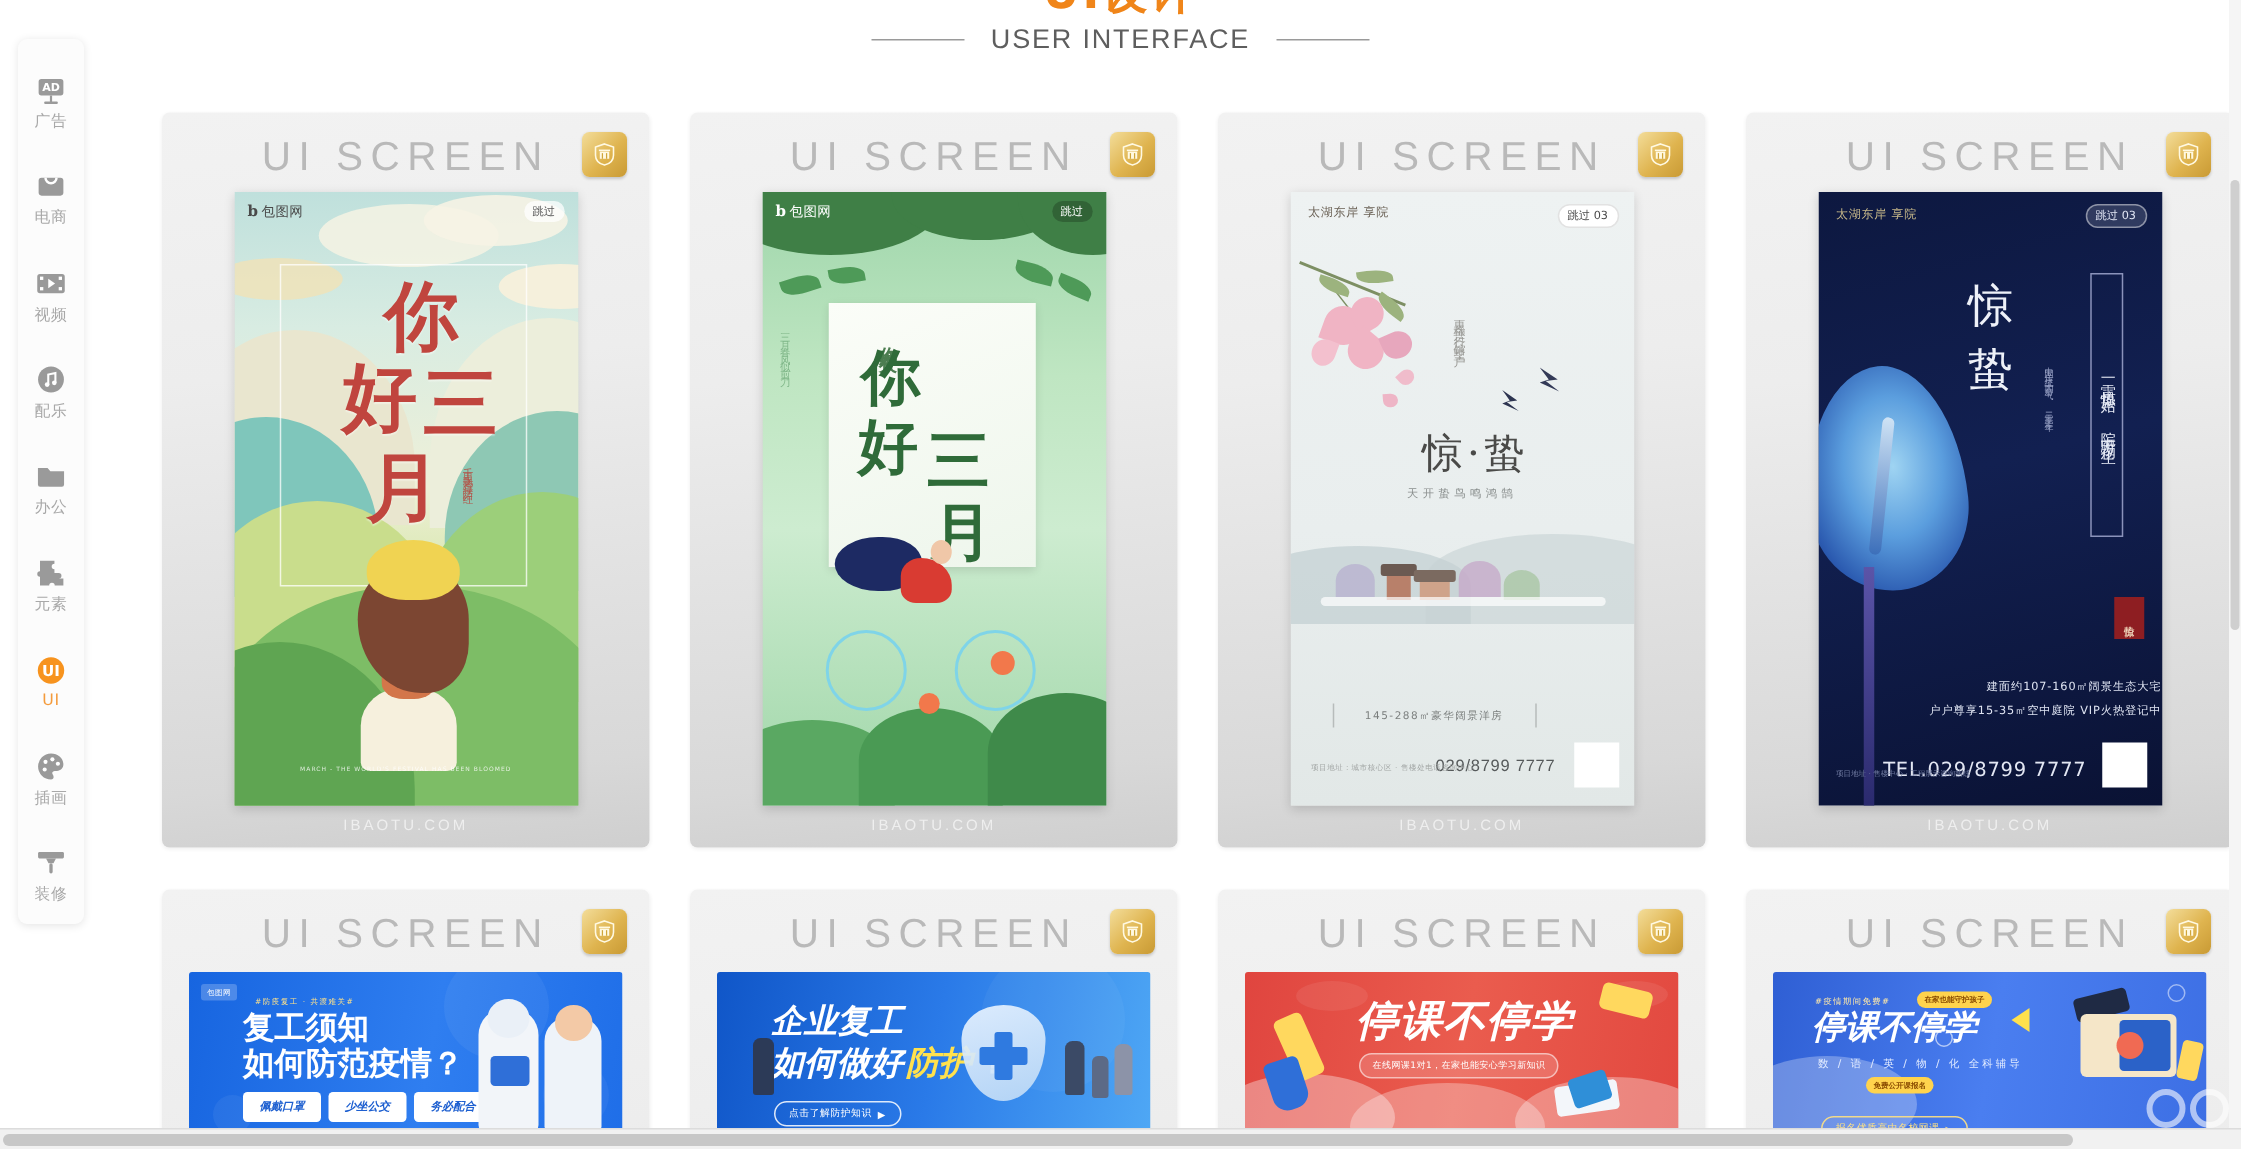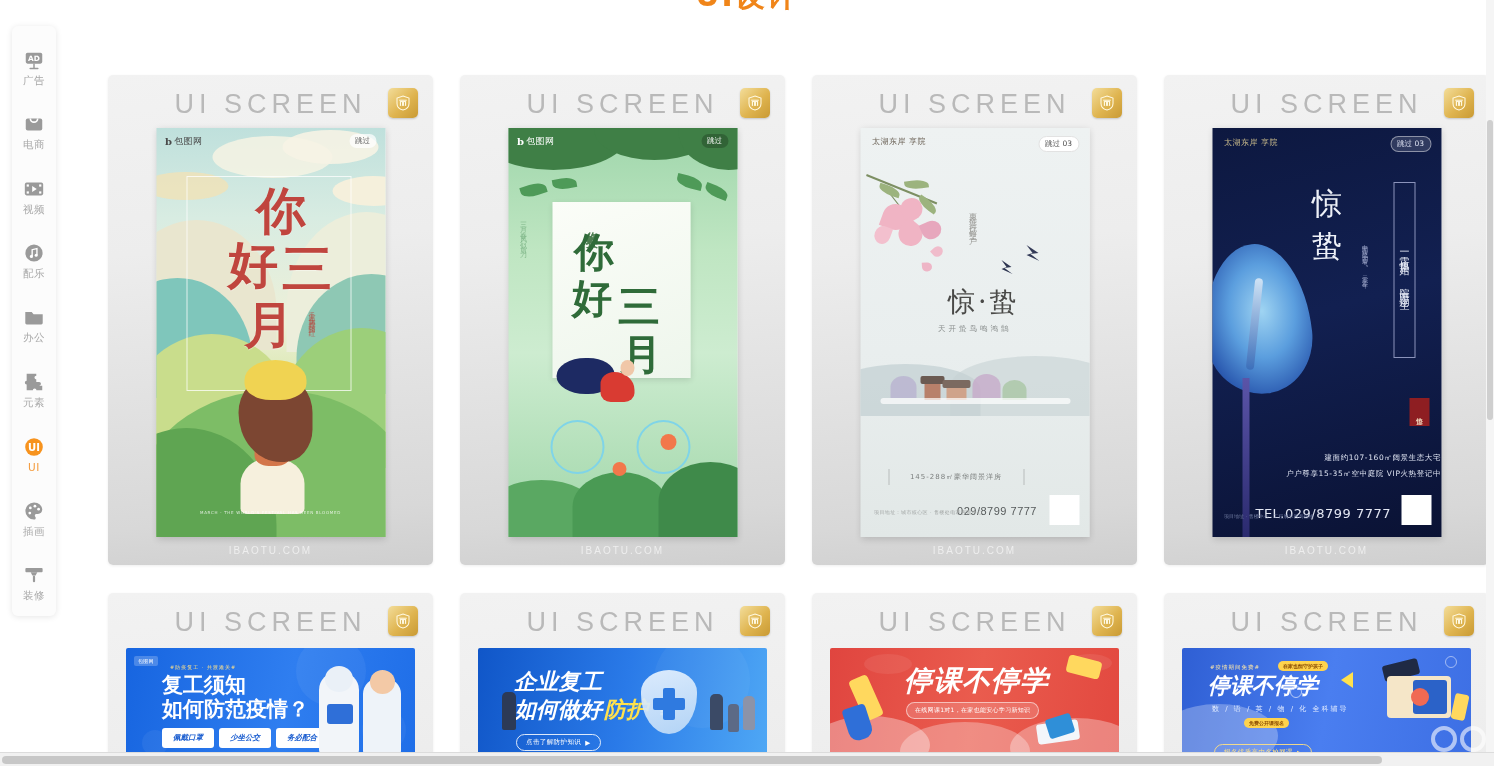--- a/index.html
+++ b/index.html
@@ -415,20 +415,25 @@
           <path d="M8.4 9h7.2l-1.8 3.6h-3.6z" fill="#9a9a9a"></path>
           <rect x="10.8" y="12.6" width="2.4" height="7.4" rx="1.2" fill="#9a9a9a"></rect>
         </svg>
       </span>
       <span class="nav-label">装修</span>
     </div>
   </div>
 
   <div class="page-head">
     <div class="head-title">UI设计</div>
+    <div class="head-sub-row">
+      <span class="head-rule"></span>
+      <span class="head-sub">USER INTERFACE</span>
+      <span class="head-rule"></span>
+    </div>
   </div>
 
   <div class="grid">
 
     <div class="card">
       <div class="card-head">
         <span class="card-title">UI SCREEN</span>
         <span class="vip-badge">
           <svg viewBox="0 0 24 24" width="18" height="18">
             <path d="M12 2.6l8 2.8v7.2c0 4.4-3.3 7.6-8 8.8-4.7-1.2-8-4.4-8-8.8V5.4z" fill="none" stroke="#fff9e2" stroke-width="1.4"></path>

